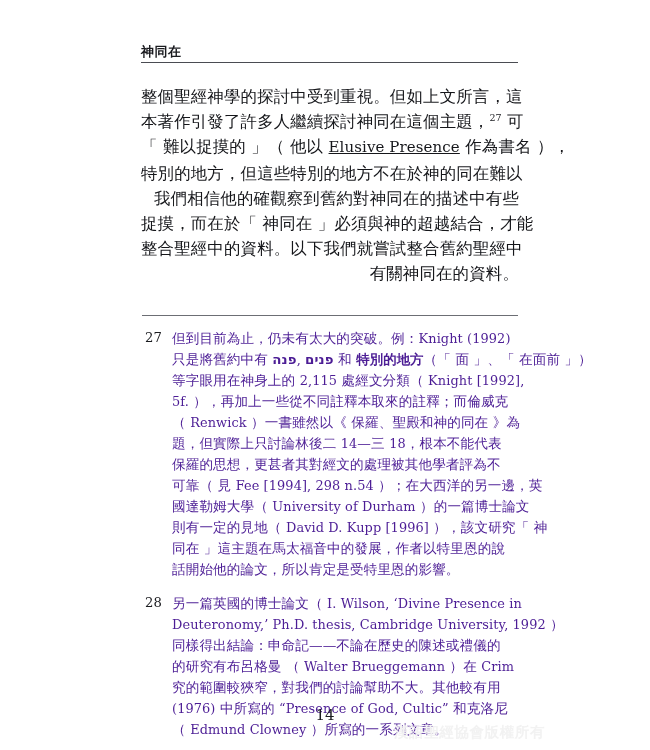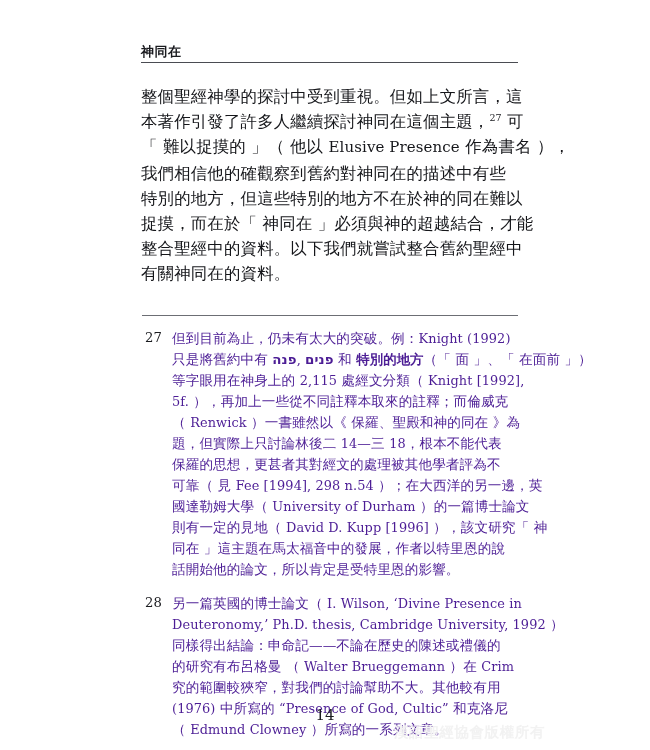--- a/index.html
+++ b/index.html
@@ -52,25 +52,27 @@
     left: 141px;
     top: 84px;
     width: 378px;
   }
   .body-line {
     font-size: 16.4px;
     line-height: 25.2px;
     letter-spacing: 0.2px;
     white-space: nowrap;
     color: #15161a;
+    text-align: right;
   }
   .body-line .lat {
     font-family: "DejaVu Serif", "Liberation Serif", serif;
     font-size: 15px;
     letter-spacing: 0.1px;
+    text-decoration: underline;
   }
   sup.fn {
     font-size: 9.5px;
     vertical-align: super;
     line-height: 0;
     letter-spacing: 0;
   }
 
   
   .fn-rule {
@@ -155,22 +157,22 @@
 
   <div class="header-zone">
     <div class="running-head">神同在</div>
     <div class="head-rule"></div>
   </div>
 
   <div class="body-zone">
       <div class="body-line"><span class="zh">整個聖經神學的探討中受到重視。但如上文所言，這</span></div>
       <div class="body-line"><span class="zh">本著作引發了許多人繼續探討神同在這個主題，</span><sup class="fn">27</sup><span class="zh"> 可</span></div>
       <div class="body-line"><span class="zh">「 難以捉摸的 」（ 他以 </span><span class="lat">Elusive Presence</span><span class="zh"> 作為書名 ），</span></div>
+      <div class="body-line"><span class="zh">特別的地方，但這些特別的地方不在於神的同在難以</span></div>
       <div class="body-line"><span class="zh">我們相信他的確觀察到舊約對神同在的描述中有些</span></div>
-      <div class="body-line"><span class="zh">特別的地方，但這些特別的地方不在於神的同在難以</span></div>
       <div class="body-line"><span class="zh">捉摸，而在於「 神同在 」必須與神的超越結合，才能</span></div>
       <div class="body-line"><span class="zh">整合聖經中的資料。以下我們就嘗試整合舊約聖經中</span></div>
       <div class="body-line"><span class="zh">有關神同在的資料。</span></div>
     </div>
 
   <div class="fn-rule"></div>
 
   <div class="notes-zone">
       <div class="note">
         <div class="note-num">27</div>

